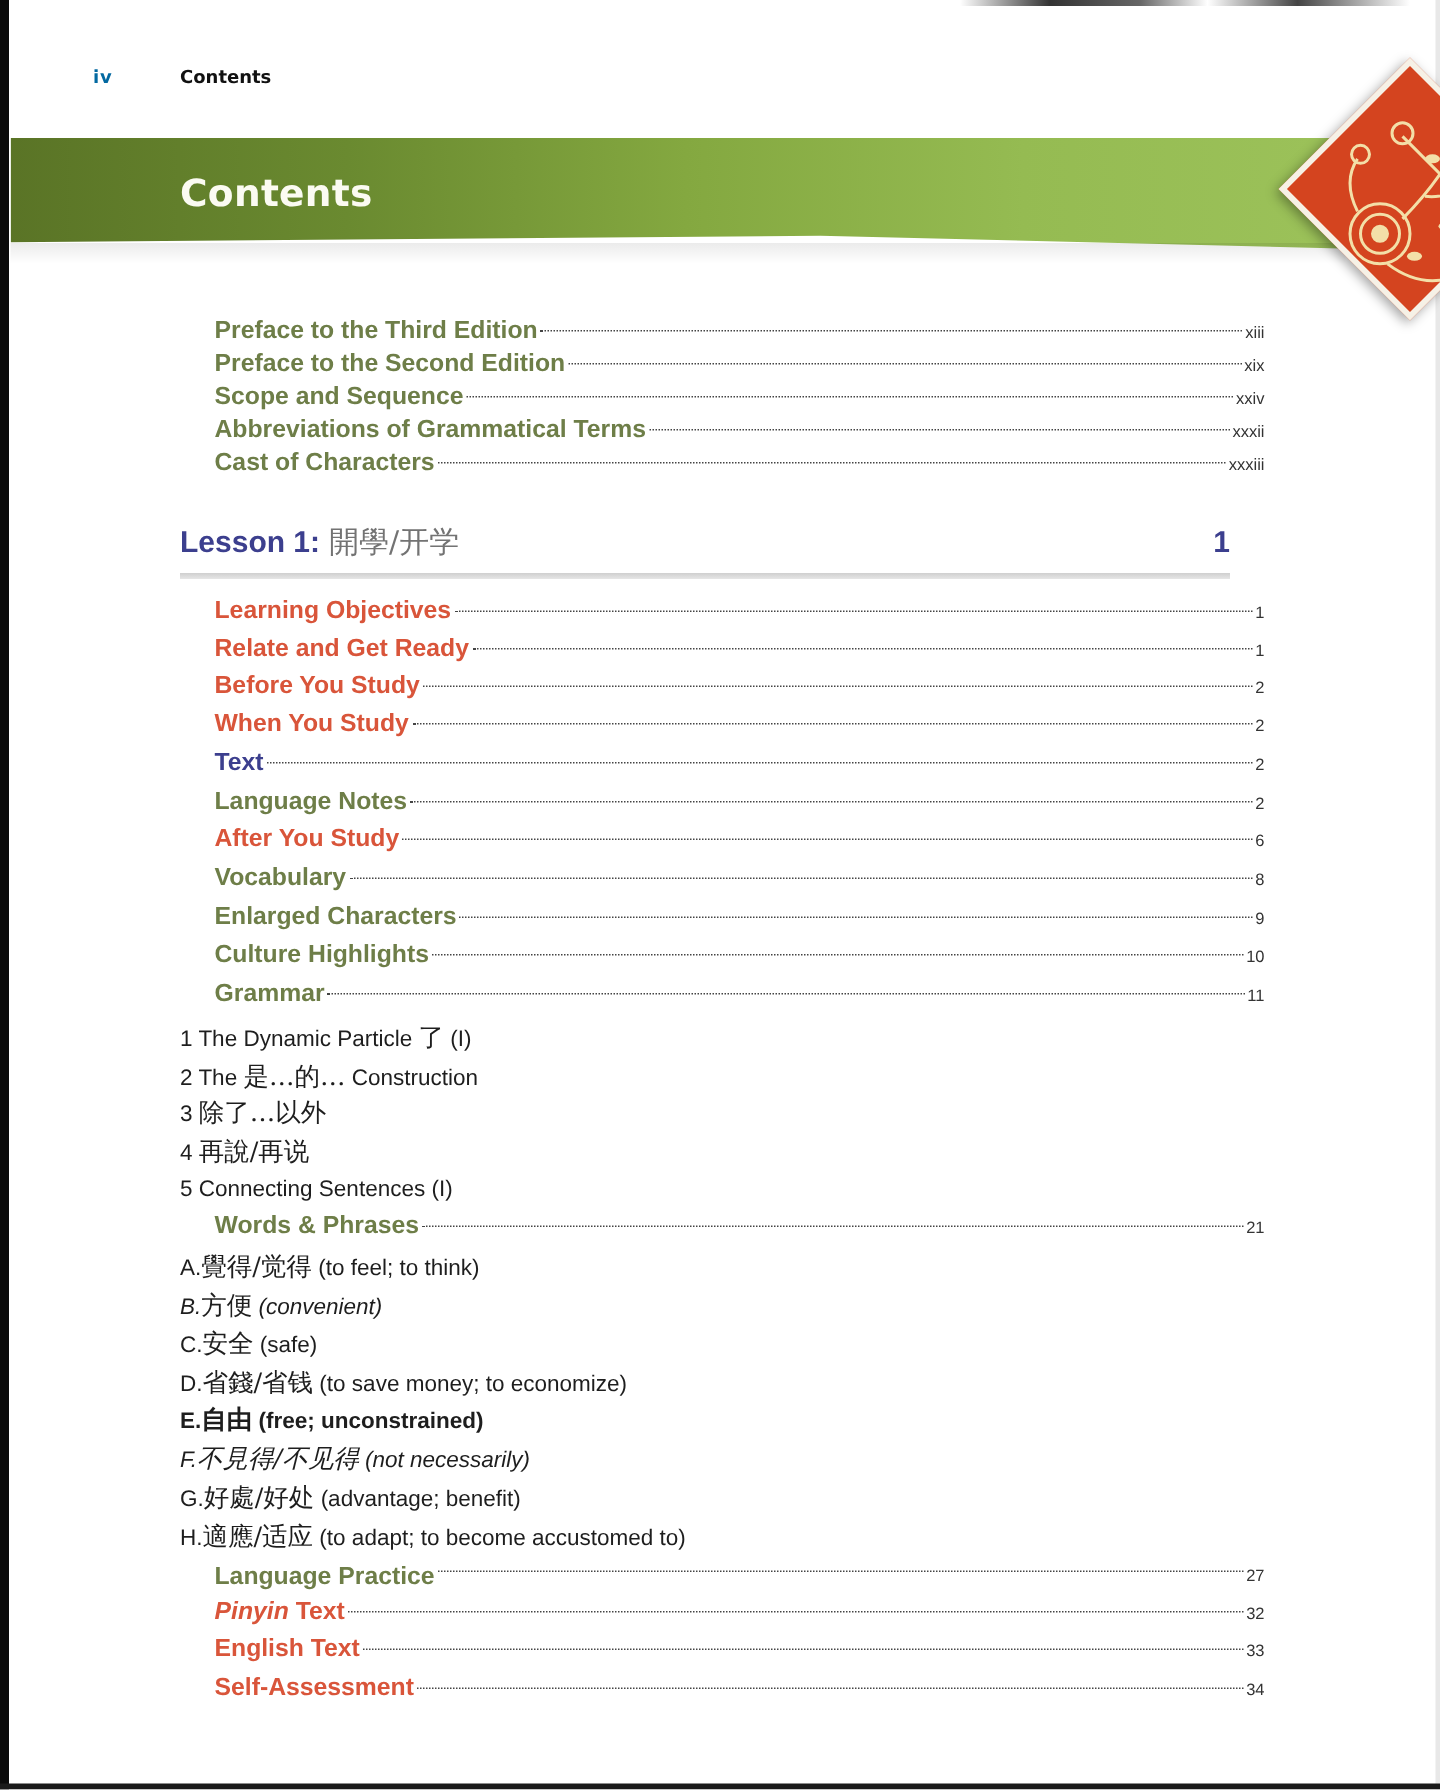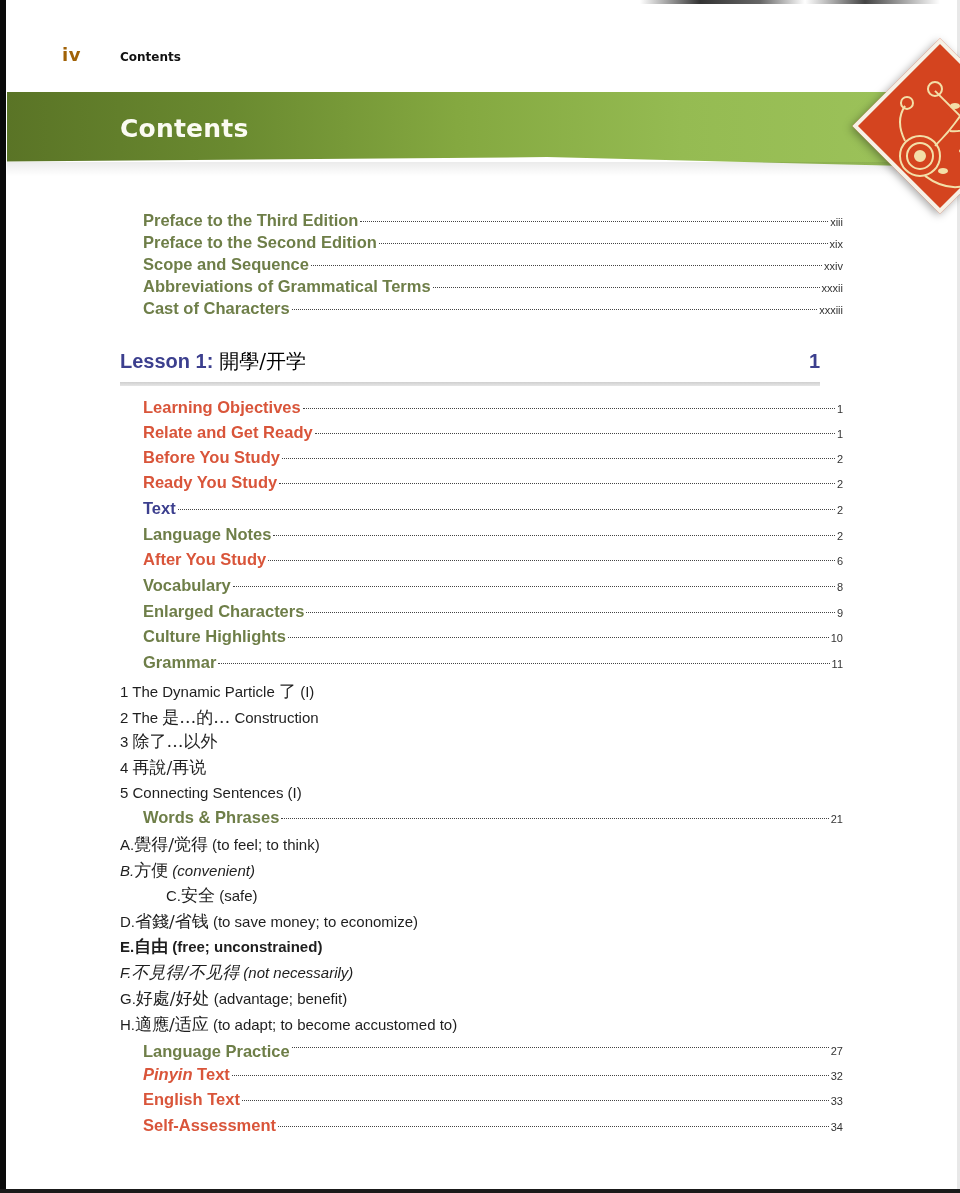--- a/index.html
+++ b/index.html
@@ -5,21 +5,21 @@
     * { box-sizing: border-box; margin: 0; padding: 0; }
     html, body { width: 960px; height: 1193px; background: #ffffff; overflow: hidden; }
     body { position: relative; font-family: "DejaVu Sans", "Liberation Sans", sans-serif; color: #222; }
 
     .scan-edge-left { position: absolute; left: 0; top: 0; width: 6px; height: 1193px; background: #0a0a0a; }
     .scan-edge-bottom { position: absolute; left: 0; bottom: 0; width: 960px; height: 4px; background: #1a1a1a; }
     .scan-edge-top { position: absolute; left: 640px; top: 0; width: 300px; height: 4px; background: linear-gradient(90deg, transparent, #333 20%, #666 40%, transparent 55%, #444 75%, transparent); }
     .scan-edge-right { position: absolute; right: 0; top: 0; width: 3px; height: 1193px; background: #e8e8e8; }
 
     .running-head { position: absolute; top: 44px; left: 62px; display: flex; align-items: baseline; }
-    .folio { font-weight: bold; font-size: 18px; color: #a16207; width: 58px; letter-spacing: 0.5px; }
+    .folio { font-weight: bold; font-size: 12px; color: #0369a1; width: 58px; letter-spacing: 0.5px; }
     .running-title { font-weight: bold; font-size: 12px; color: #111; }
 
     .banner { position: absolute; left: 7px; top: 92px; width: 900px; height: 74px;
       background: linear-gradient(90deg, #5a7426 0%, #6a8a30 25%, #84a840 50%, #95bb52 75%, #9cc25a 100%);
       clip-path: polygon(0 0, 100% 0, 100% 100%, 60% 88%, 0 94%); }
     .banner-shadow { position: absolute; left: 7px; top: 162px; width: 890px; height: 14px;
       background: linear-gradient(180deg, rgba(0,0,0,0.08), rgba(0,0,0,0)); }
     .banner-title { position: absolute; left: 120px; top: 114px; font-weight: bold; font-size: 25px; color: #fbfbf2; letter-spacing: 0.2px; }
 
     .ornament { position: absolute; left: 878px; top: 64px; width: 124px; height: 124px; transform: rotate(45deg);
@@ -33,21 +33,21 @@
     .toc-page { font-family: "Liberation Sans", sans-serif; font-size: 11px; color: #333; white-space: nowrap; }
 
     .c-olive { color: #6e7e48; }
     .c-red { color: #d9553a; }
     .c-navy { color: #3c3f8e; }
     .italic { font-style: italic; }
 
     .lesson-head { position: absolute; left: 120px; top: 348px; width: 700px; display: flex; align-items: baseline; justify-content: space-between; }
     .lesson-title { display: flex; align-items: baseline; }
     .lesson-label { font-family: "Liberation Sans", sans-serif; font-weight: bold; font-size: 20px; color: #3c3f8e; }
-    .lesson-cn { font-family: "DejaVu Serif", serif; font-size: 20px; color: #000000; margin-left: 6px; }
+    .lesson-cn { font-family: "DejaVu Serif", serif; font-size: 20px; color: #737373; margin-left: 6px; }
     .lesson-page { font-family: "Liberation Sans", sans-serif; font-weight: bold; font-size: 20px; color: #3c3f8e; }
     .lesson-rule { position: absolute; left: 120px; top: 382px; width: 700px; height: 4px; background: linear-gradient(180deg, #cfcfcf, #e6e6e6); }
 
     .sub { position: absolute; left: 120px; font-family: "Liberation Sans", sans-serif; font-size: 15px; color: #1e1e1e; white-space: nowrap; }
     .sub .cn { font-family: "DejaVu Serif", serif; font-size: 17px; }
   </style>
 </head>
 <body>
 
 <div class="scan-edge-left"></div>
@@ -135,21 +135,21 @@
     <span class="toc-label c-red">Relate and Get Ready</span>
     <span class="toc-leader"></span>
     <span class="toc-page">1</span>
   </div>
   <div class="toc-row" style="top:448px;">
     <span class="toc-label c-red">Before You Study</span>
     <span class="toc-leader"></span>
     <span class="toc-page">2</span>
   </div>
   <div class="toc-row" style="top:473px;">
-    <span class="toc-label c-red">Ready You Study</span>
+    <span class="toc-label c-red">When You Study</span>
     <span class="toc-leader"></span>
     <span class="toc-page">2</span>
   </div>
   <div class="toc-row" style="top:499px;">
     <span class="toc-label c-navy">Text</span>
     <span class="toc-leader"></span>
     <span class="toc-page">2</span>
   </div>
   <div class="toc-row" style="top:525px;">
     <span class="toc-label c-olive">Language Notes</span>
@@ -213,21 +213,21 @@
 </div>
 
 <div class="sub" style="top:833px;">
   <span>A.</span><span class="cn">覺得/觉得</span>
   <span>(to feel; to think)</span>
 </div>
 <div class="sub" style="top:859px;">
   <span class="italic">B.</span><span class="cn">方便</span>
   <span class="italic">(convenient)</span>
 </div>
-<div class="sub" style="top:884px;margin-left:46px;">
+<div class="sub" style="top:884px;">
   <span>C.</span><span class="cn">安全</span>
   <span>(safe)</span>
 </div>
 <div class="sub" style="top:910px;">
   <span>D.</span><span class="cn">省錢/省钱</span>
   <span>(to save money; to economize)</span>
 </div>
 <div class="sub" style="top:935px;font-weight:bold;">
   <span>E.</span><span class="cn">自由</span>
   <span>(free; unconstrained)</span>

